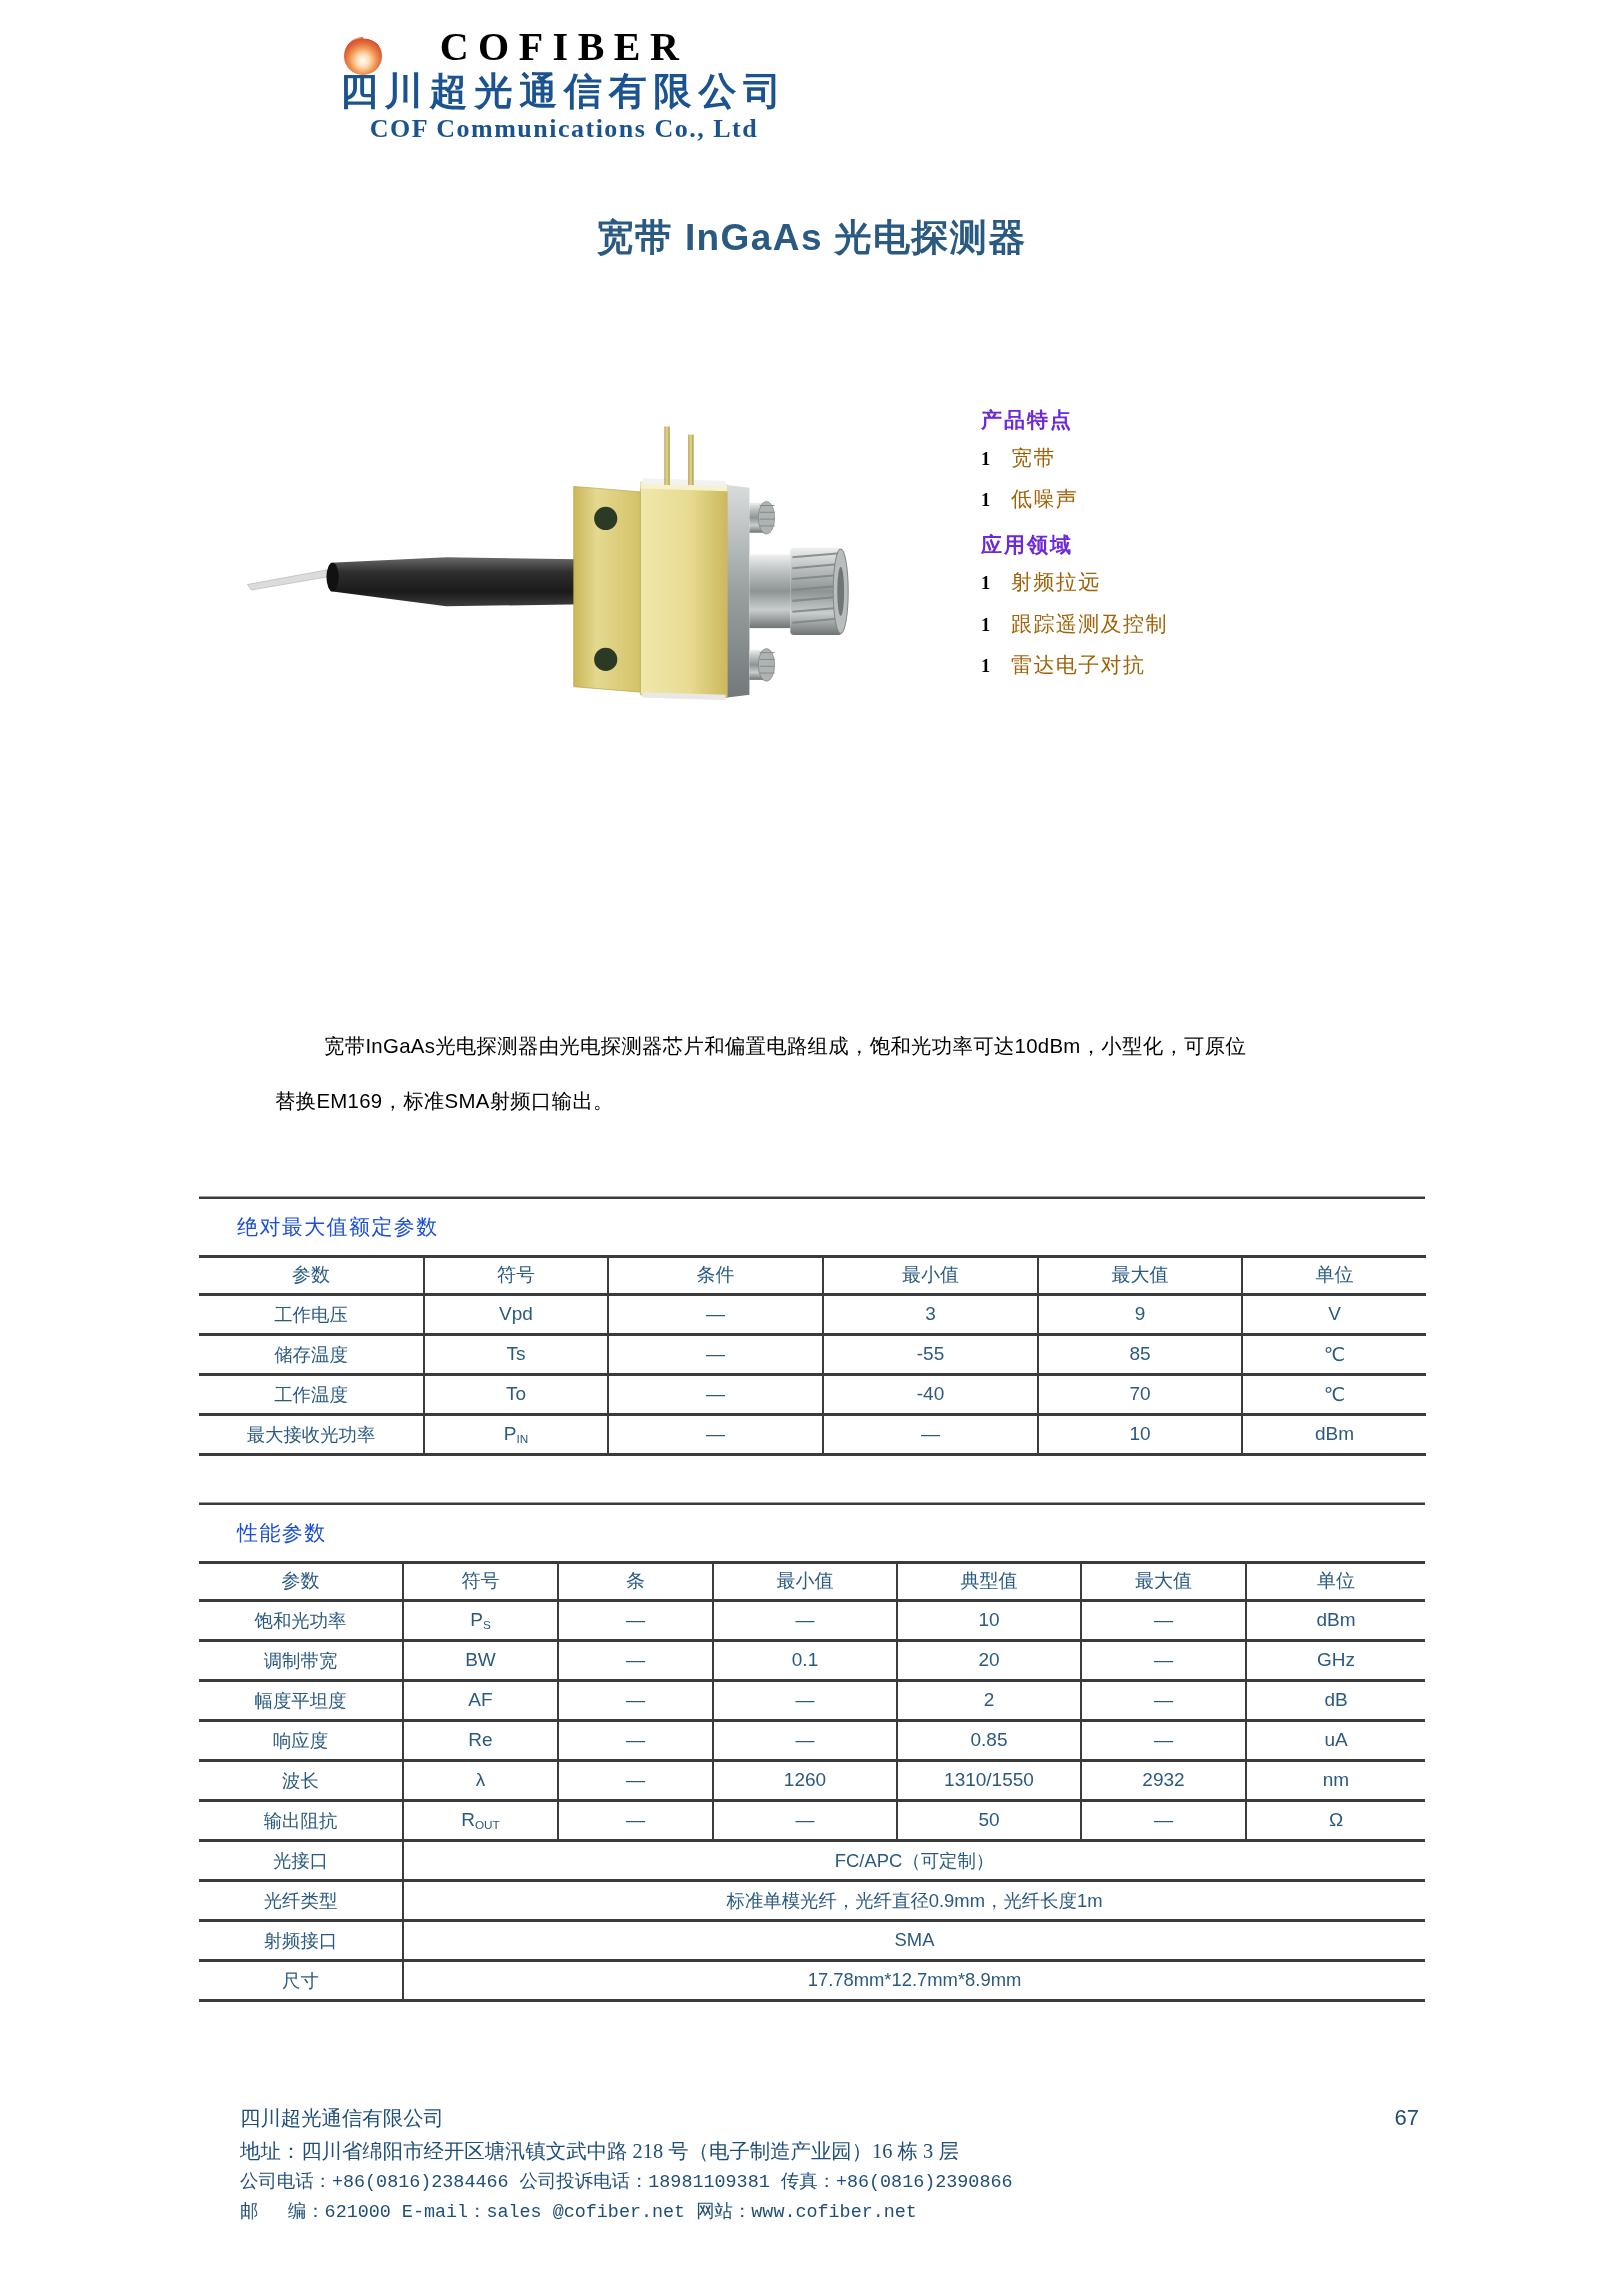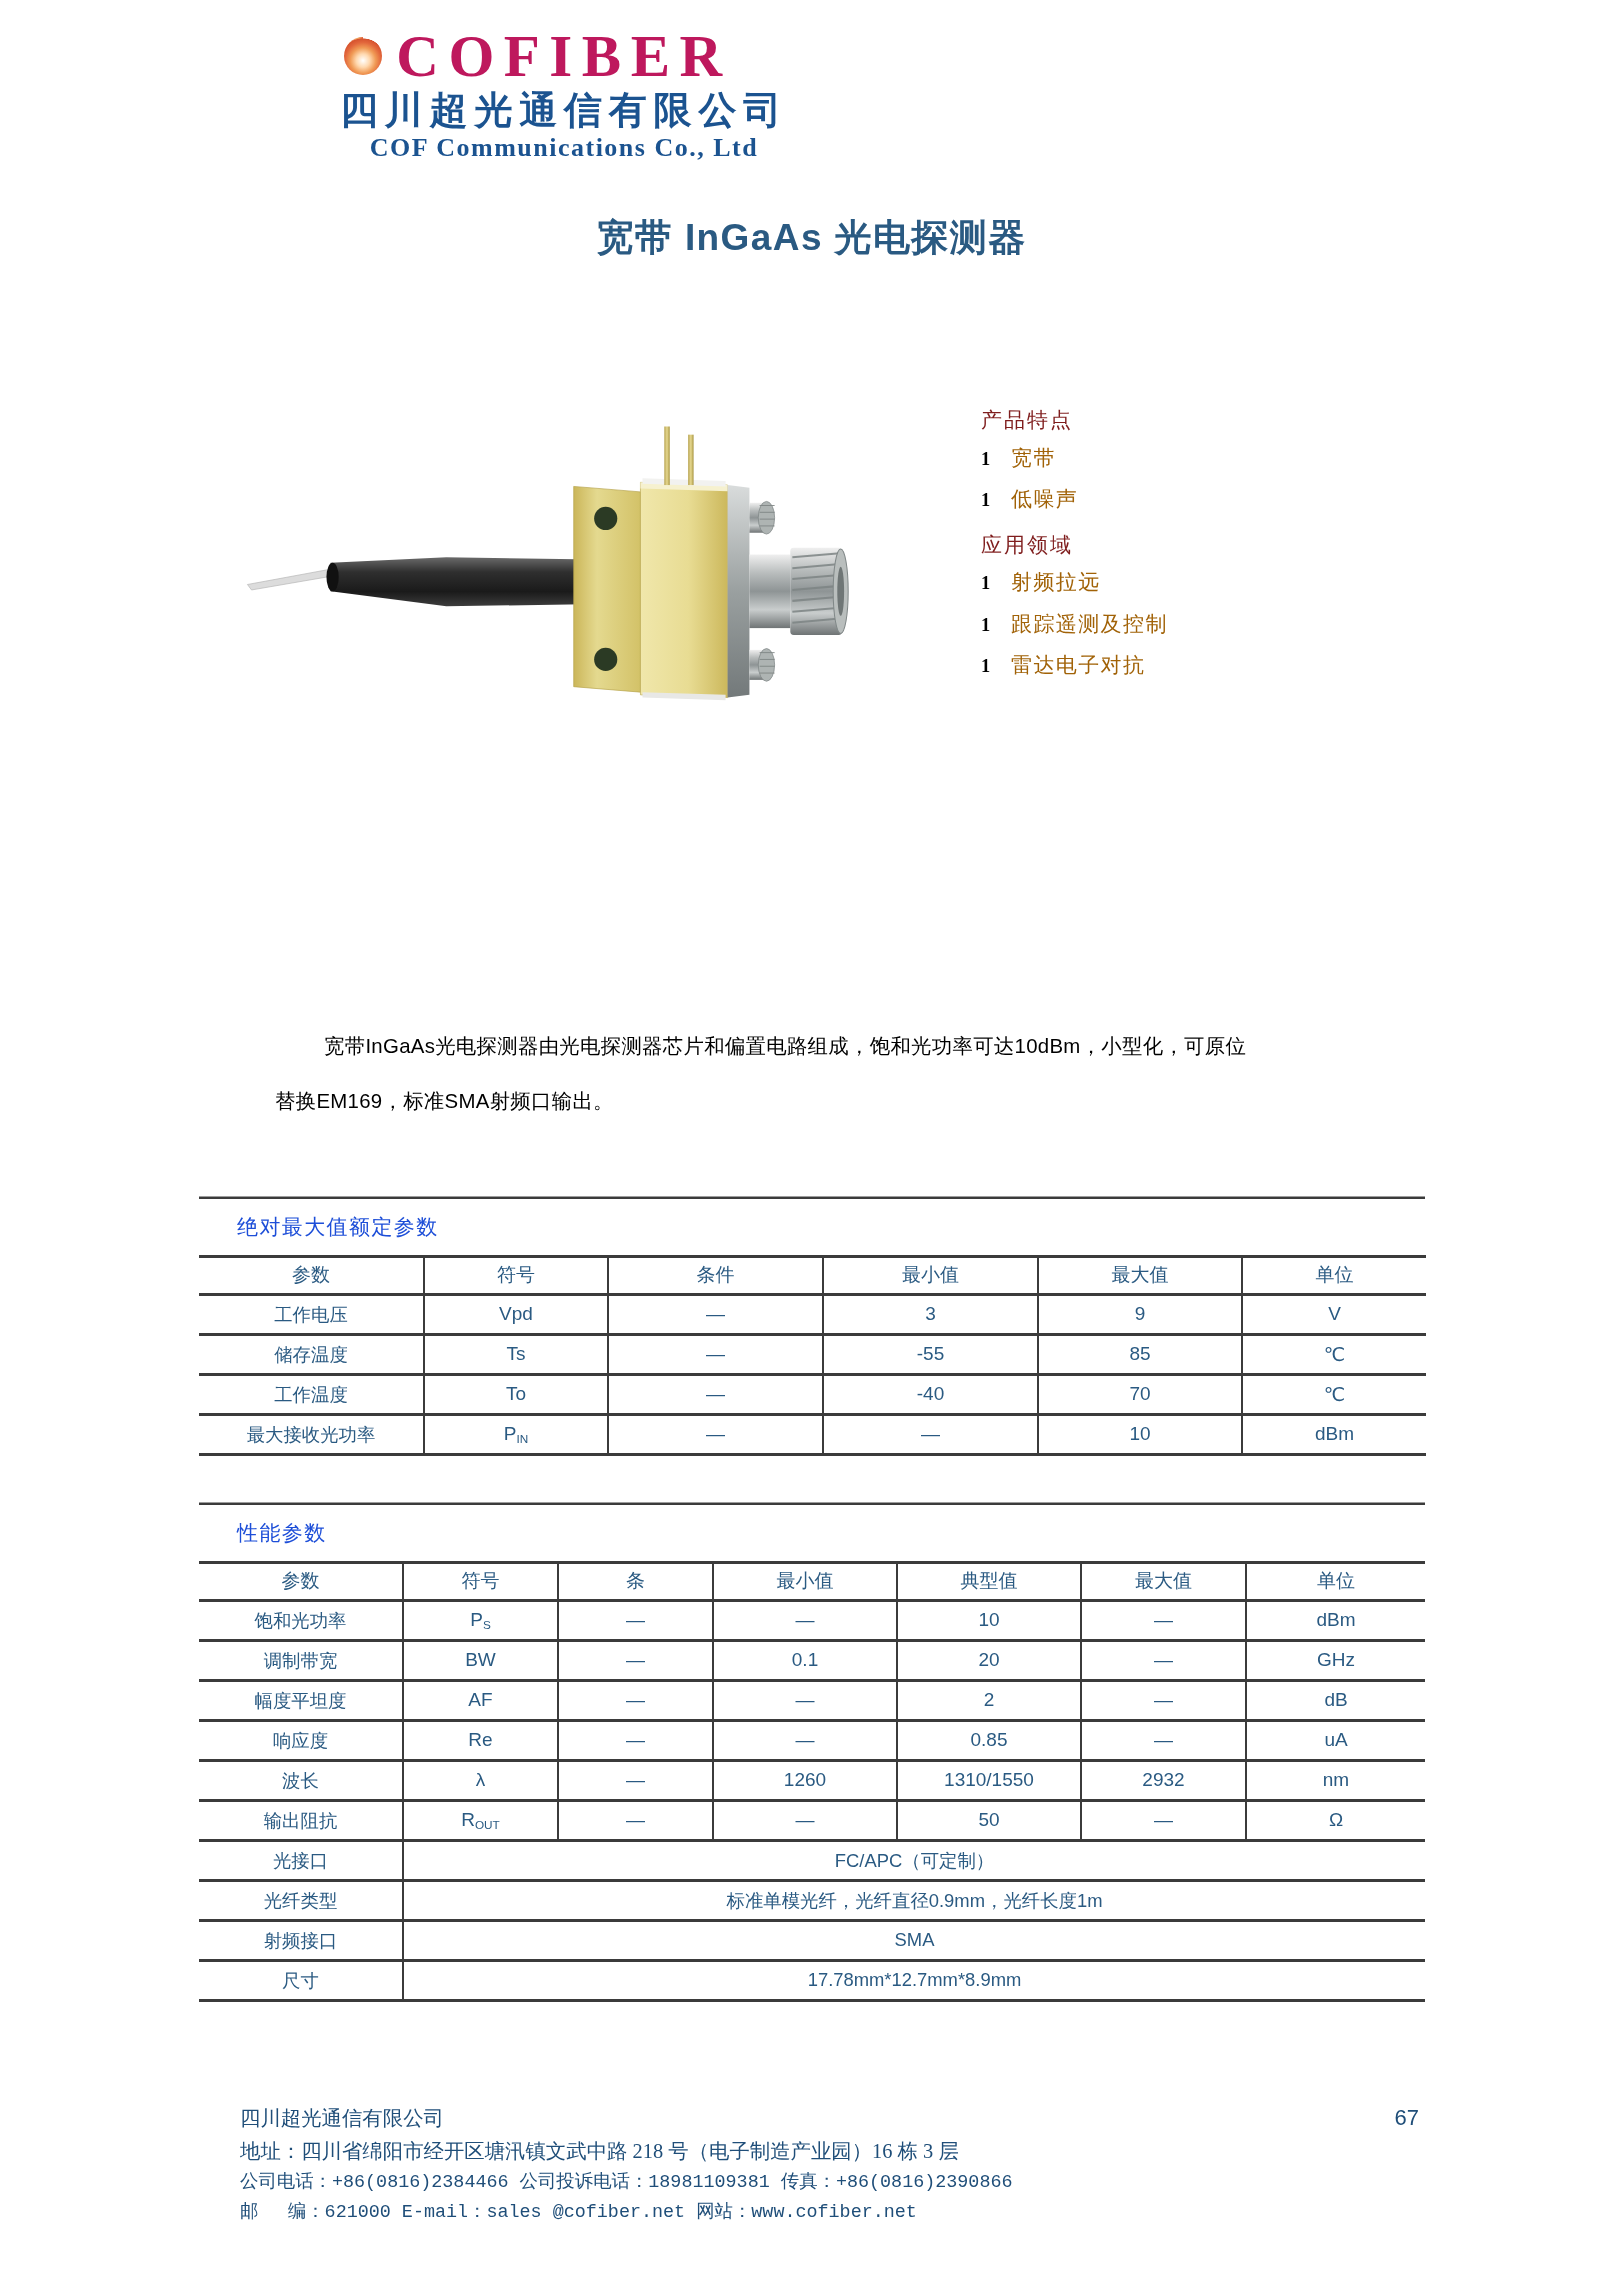--- a/index.html
+++ b/index.html
@@ -24,23 +24,23 @@
     position: absolute;
     left: 264px;
     top: 27px;
     width: 600px;
     height: 129px;
   }
   .logo-word {
     position: relative;
     font-family: "Liberation Serif", "DejaVu Serif", serif;
     font-weight: bold;
-    font-size: 59px;
+    font-size: 40px;
     letter-spacing: 9.5px;
-    color: #be185d;
+    color: #000000;
     line-height: 1;
     white-space: nowrap;
     text-align: center;
   }
   .logo-sun {
     position: absolute;
     left: 80px;
     top: 9.5px;
     width: 38px;
     height: 38px;
@@ -99,23 +99,23 @@
   
   .features {
     position: absolute;
     left: 981px;
     top: 406px;
     width: 382px;
     color: #000000;
   }
   .feat-head {
     font-size: 21px;
-    font-weight: normal;
+    font-weight: bold;
     letter-spacing: 2px;
-    color: #7f1d1d;
+    color: #6d28d9;
     margin: 0 0 9.5px 0;
   }
   .feat-head.second { margin-top: 17.7px; }
   .feat-row {
     display: flex;
     align-items: baseline;
     margin: 0 0 13.6px 0;
   }
   .feat-bullet {
     font-family: "Liberation Serif", "DejaVu Serif", serif;

